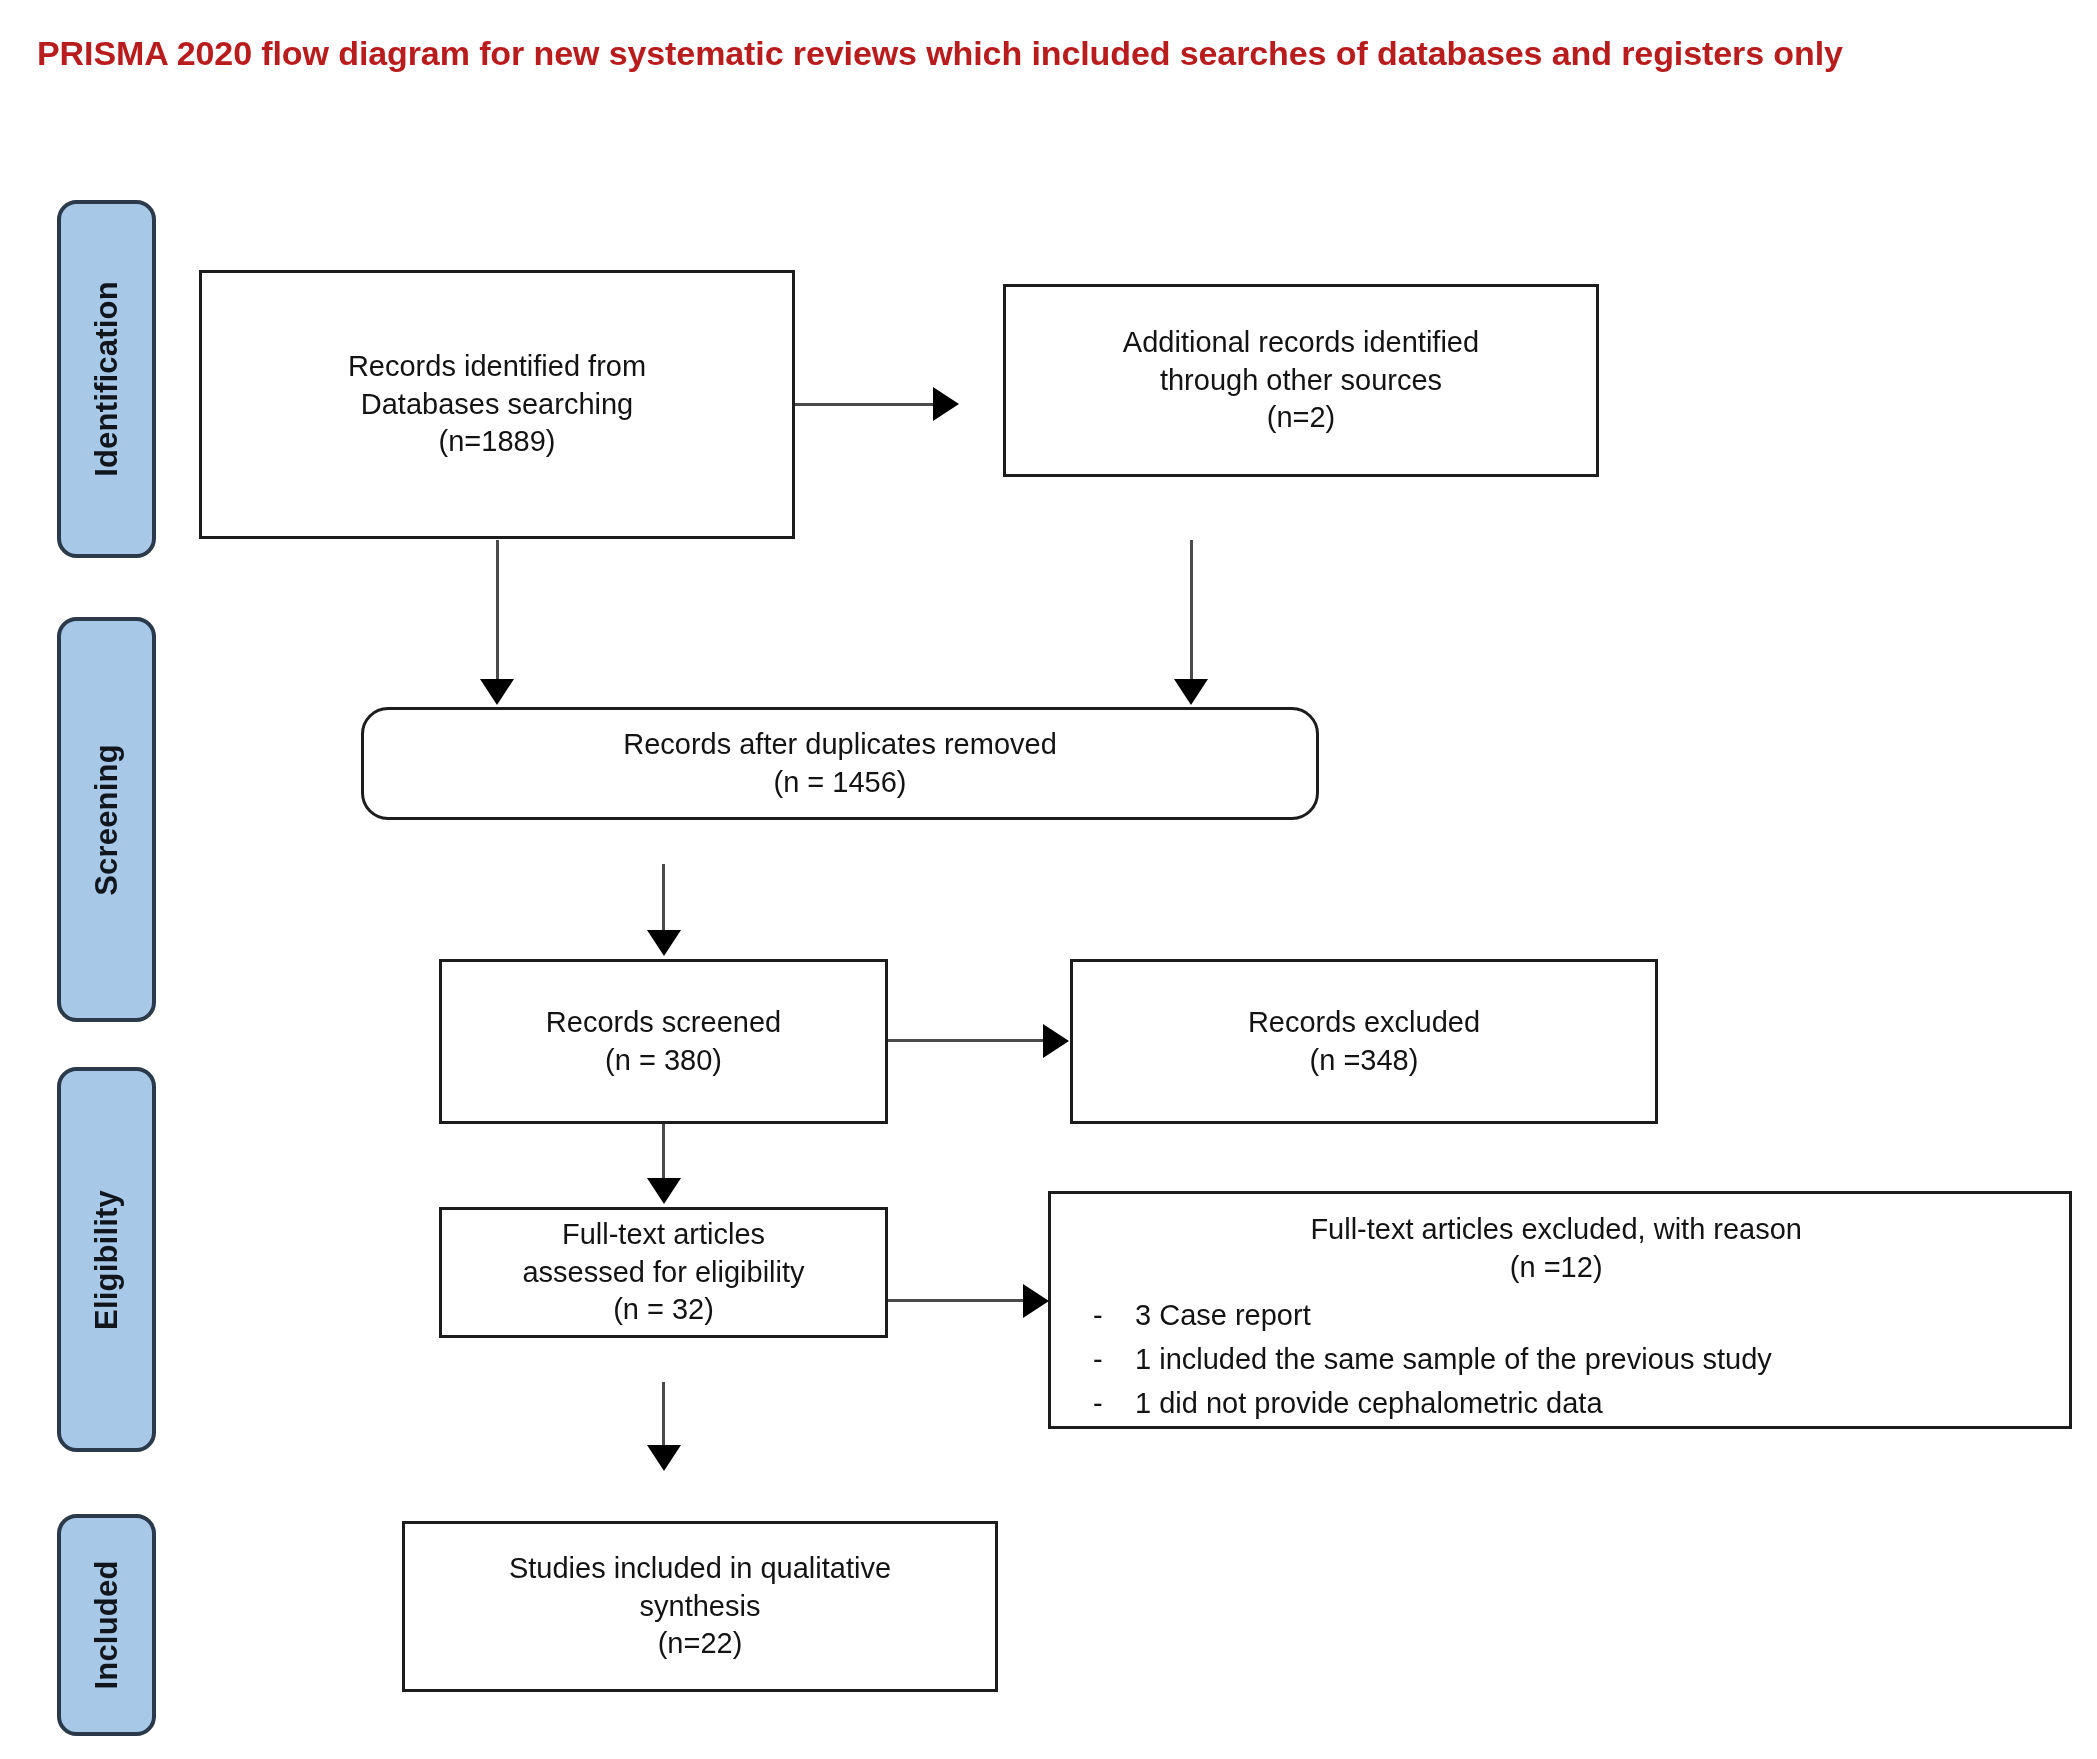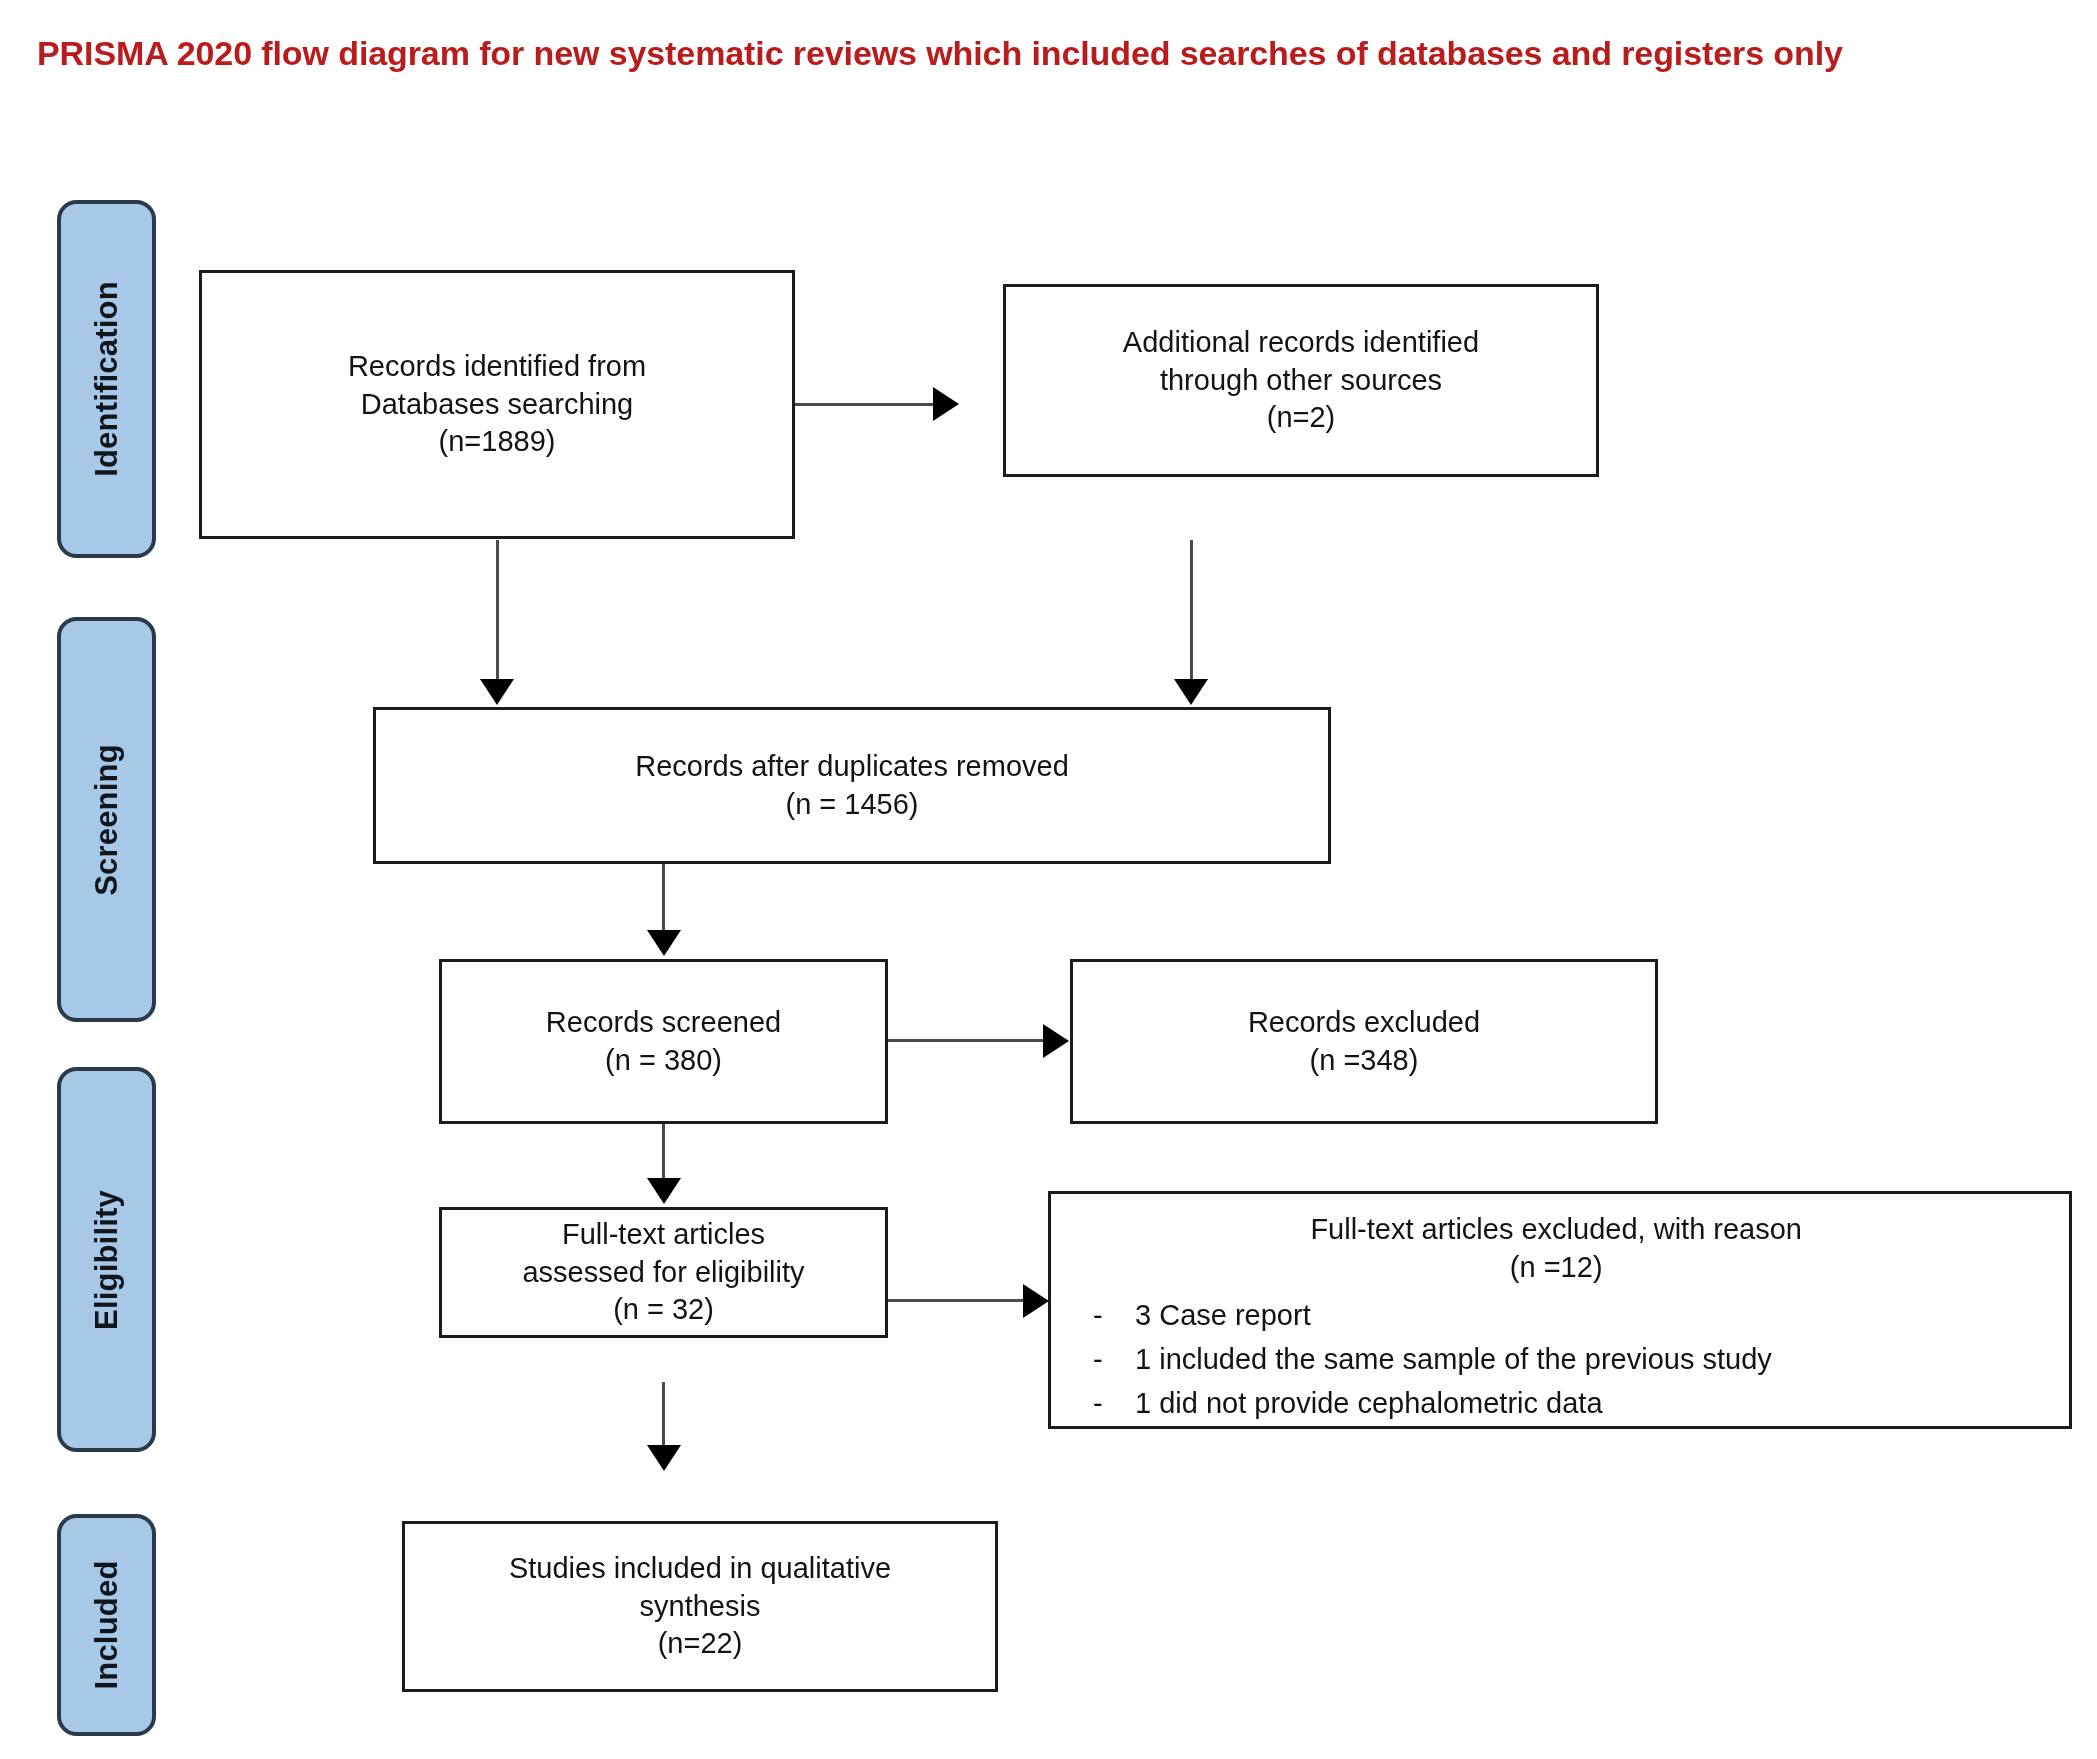--- a/index.html
+++ b/index.html
@@ -157,21 +157,21 @@
 
   <div class="box" style="left:959px; top:284px; width:596px; height:193px;margin-left:44px;">
     <span class="line">Additional records identified</span>
     <span class="line">through other sources</span>
     <span class="line">(n=2)</span>
   </div>
 
   <div class="conn-h" style="left:795px; top:403px; width:141px;"></div>
   <div class="arrow-right" style="left:933px; top:387px;"></div>
 
-  <div class="box" style="left:373px; top:707px; width:958px; height:157px;">
+  <div class="box" style="left:361px; top:707px; width:958px; height:113px;border-radius:27px;">
     <span class="line">Records after duplicates removed</span>
     <span class="line">(n = 1456)</span>
   </div>
 
   <div class="conn-v" style="left:496px; top:540px; width:3.3px; height:142px;"></div>
   <div class="arrow-down" style="left:480px; top:679px;"></div>
 
   <div class="conn-v" style="left:1190px; top:540px; width:3.3px; height:142px;"></div>
   <div class="arrow-down" style="left:1174px; top:679px;"></div>
 

